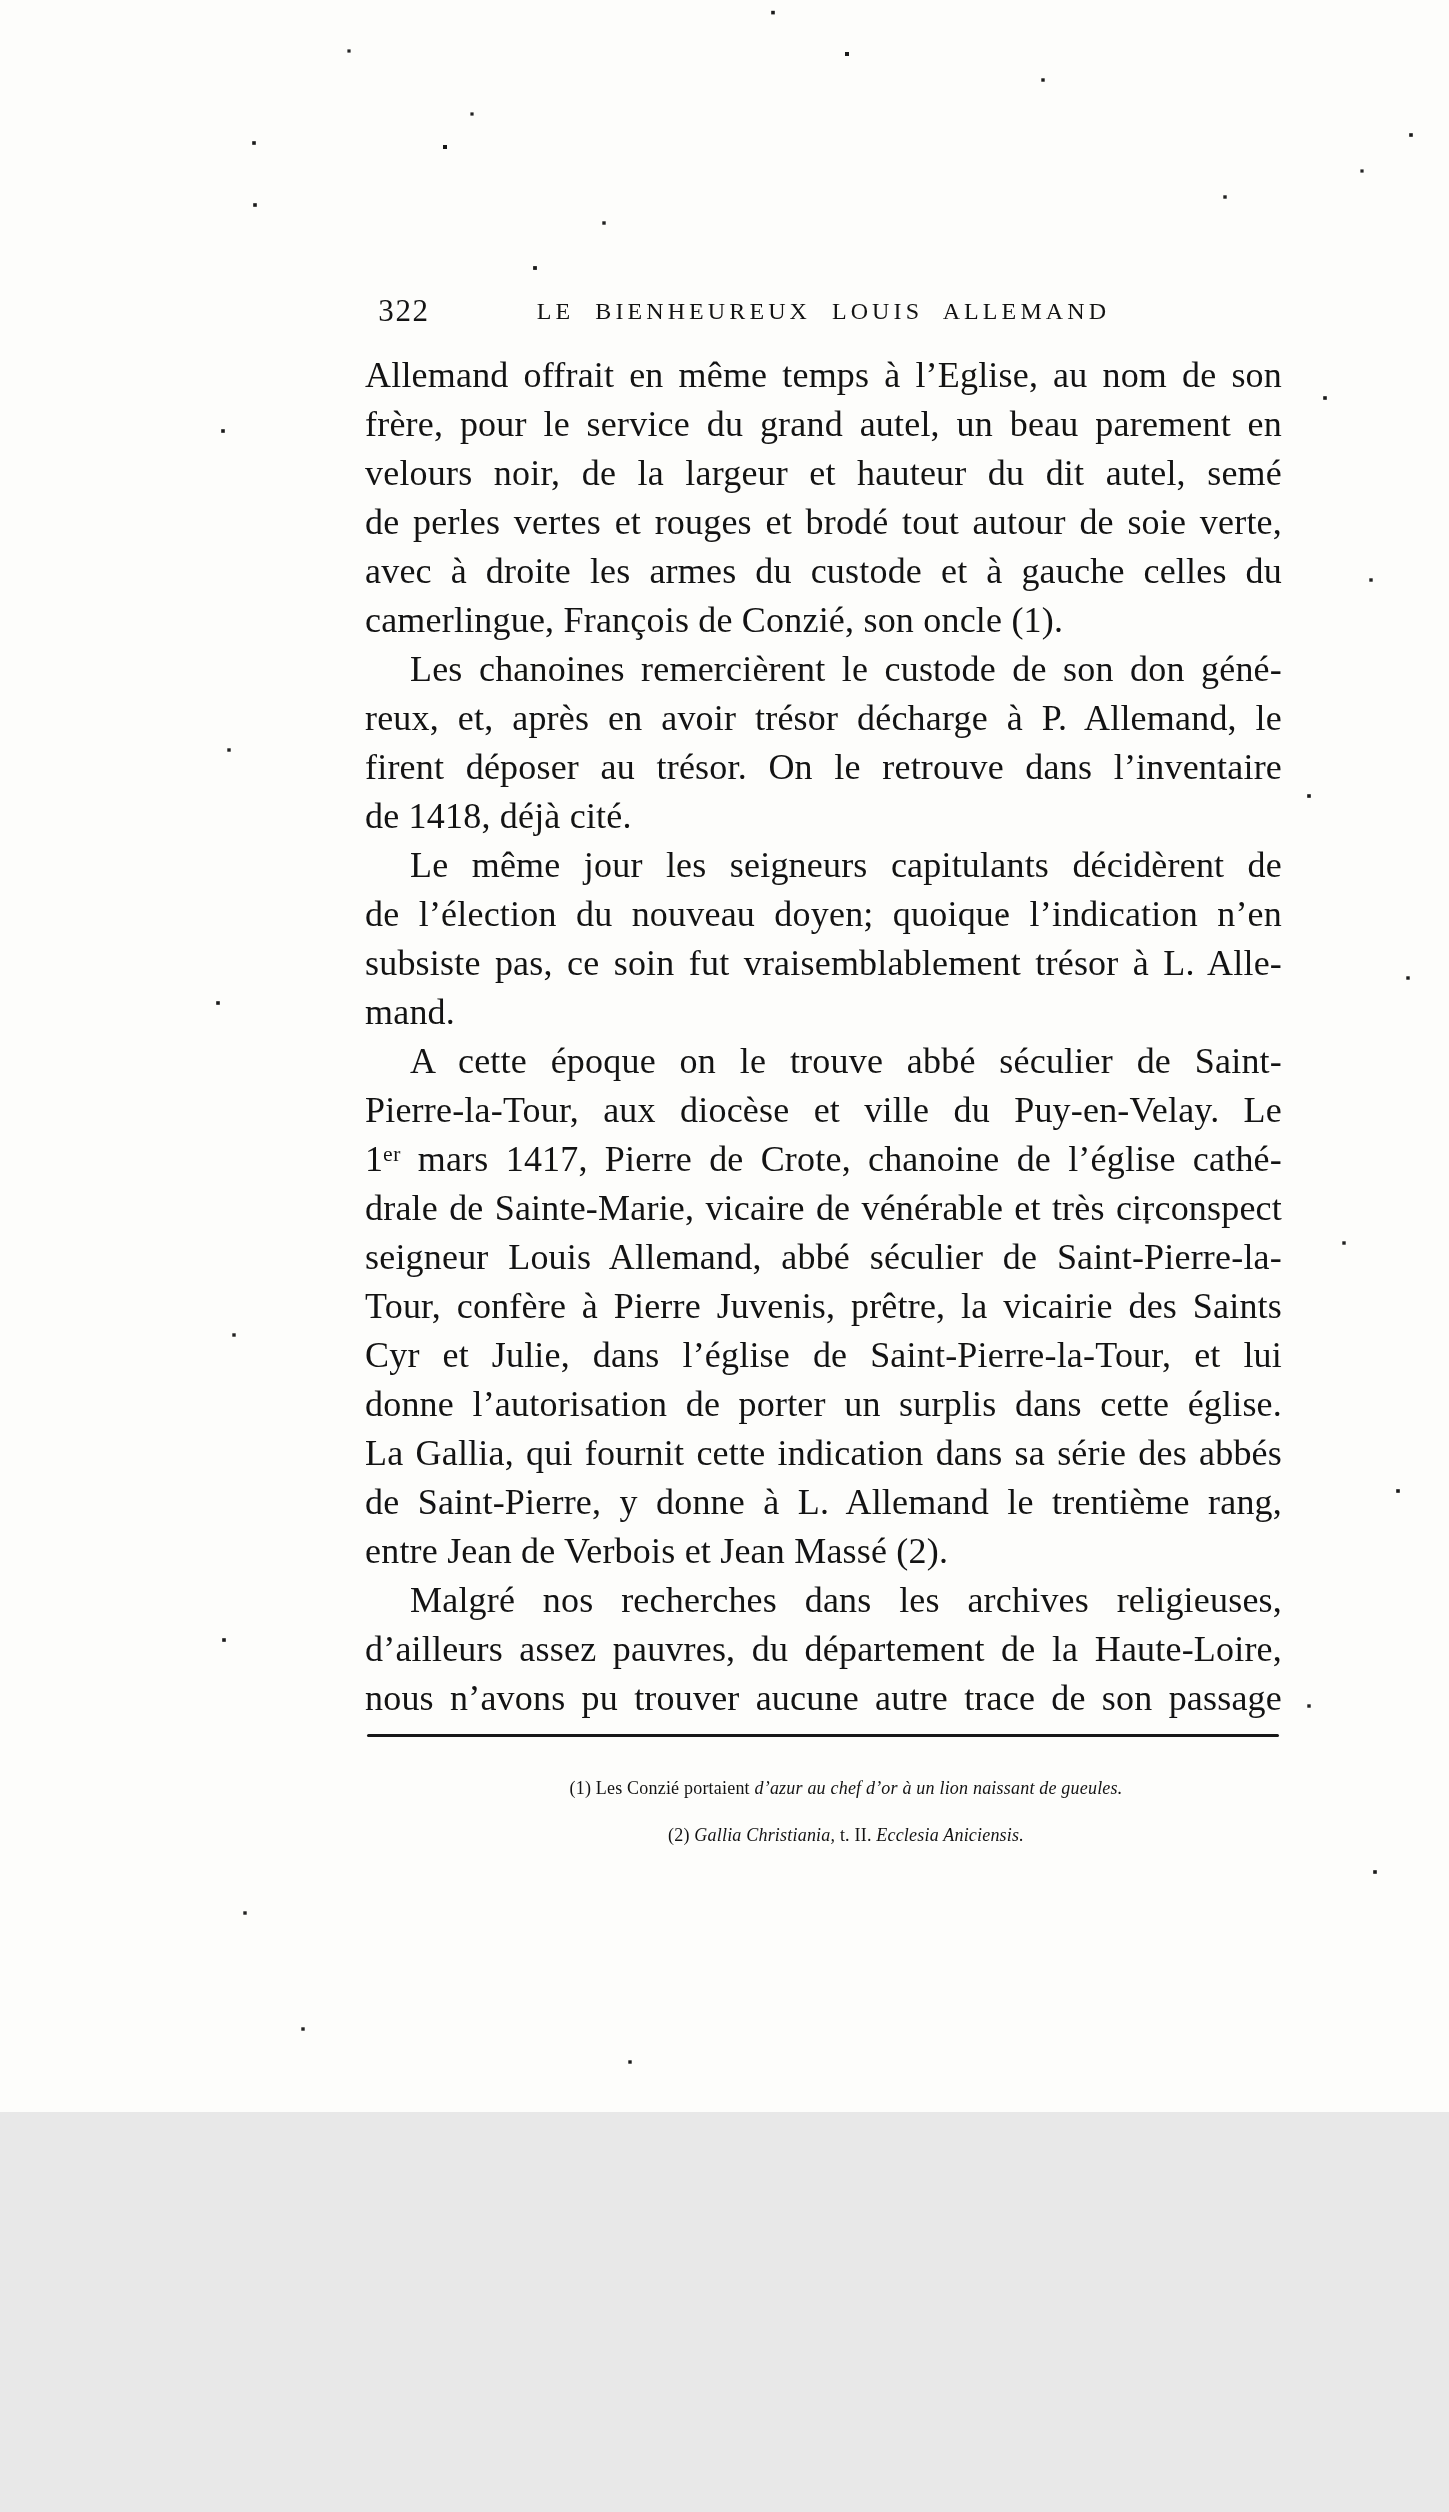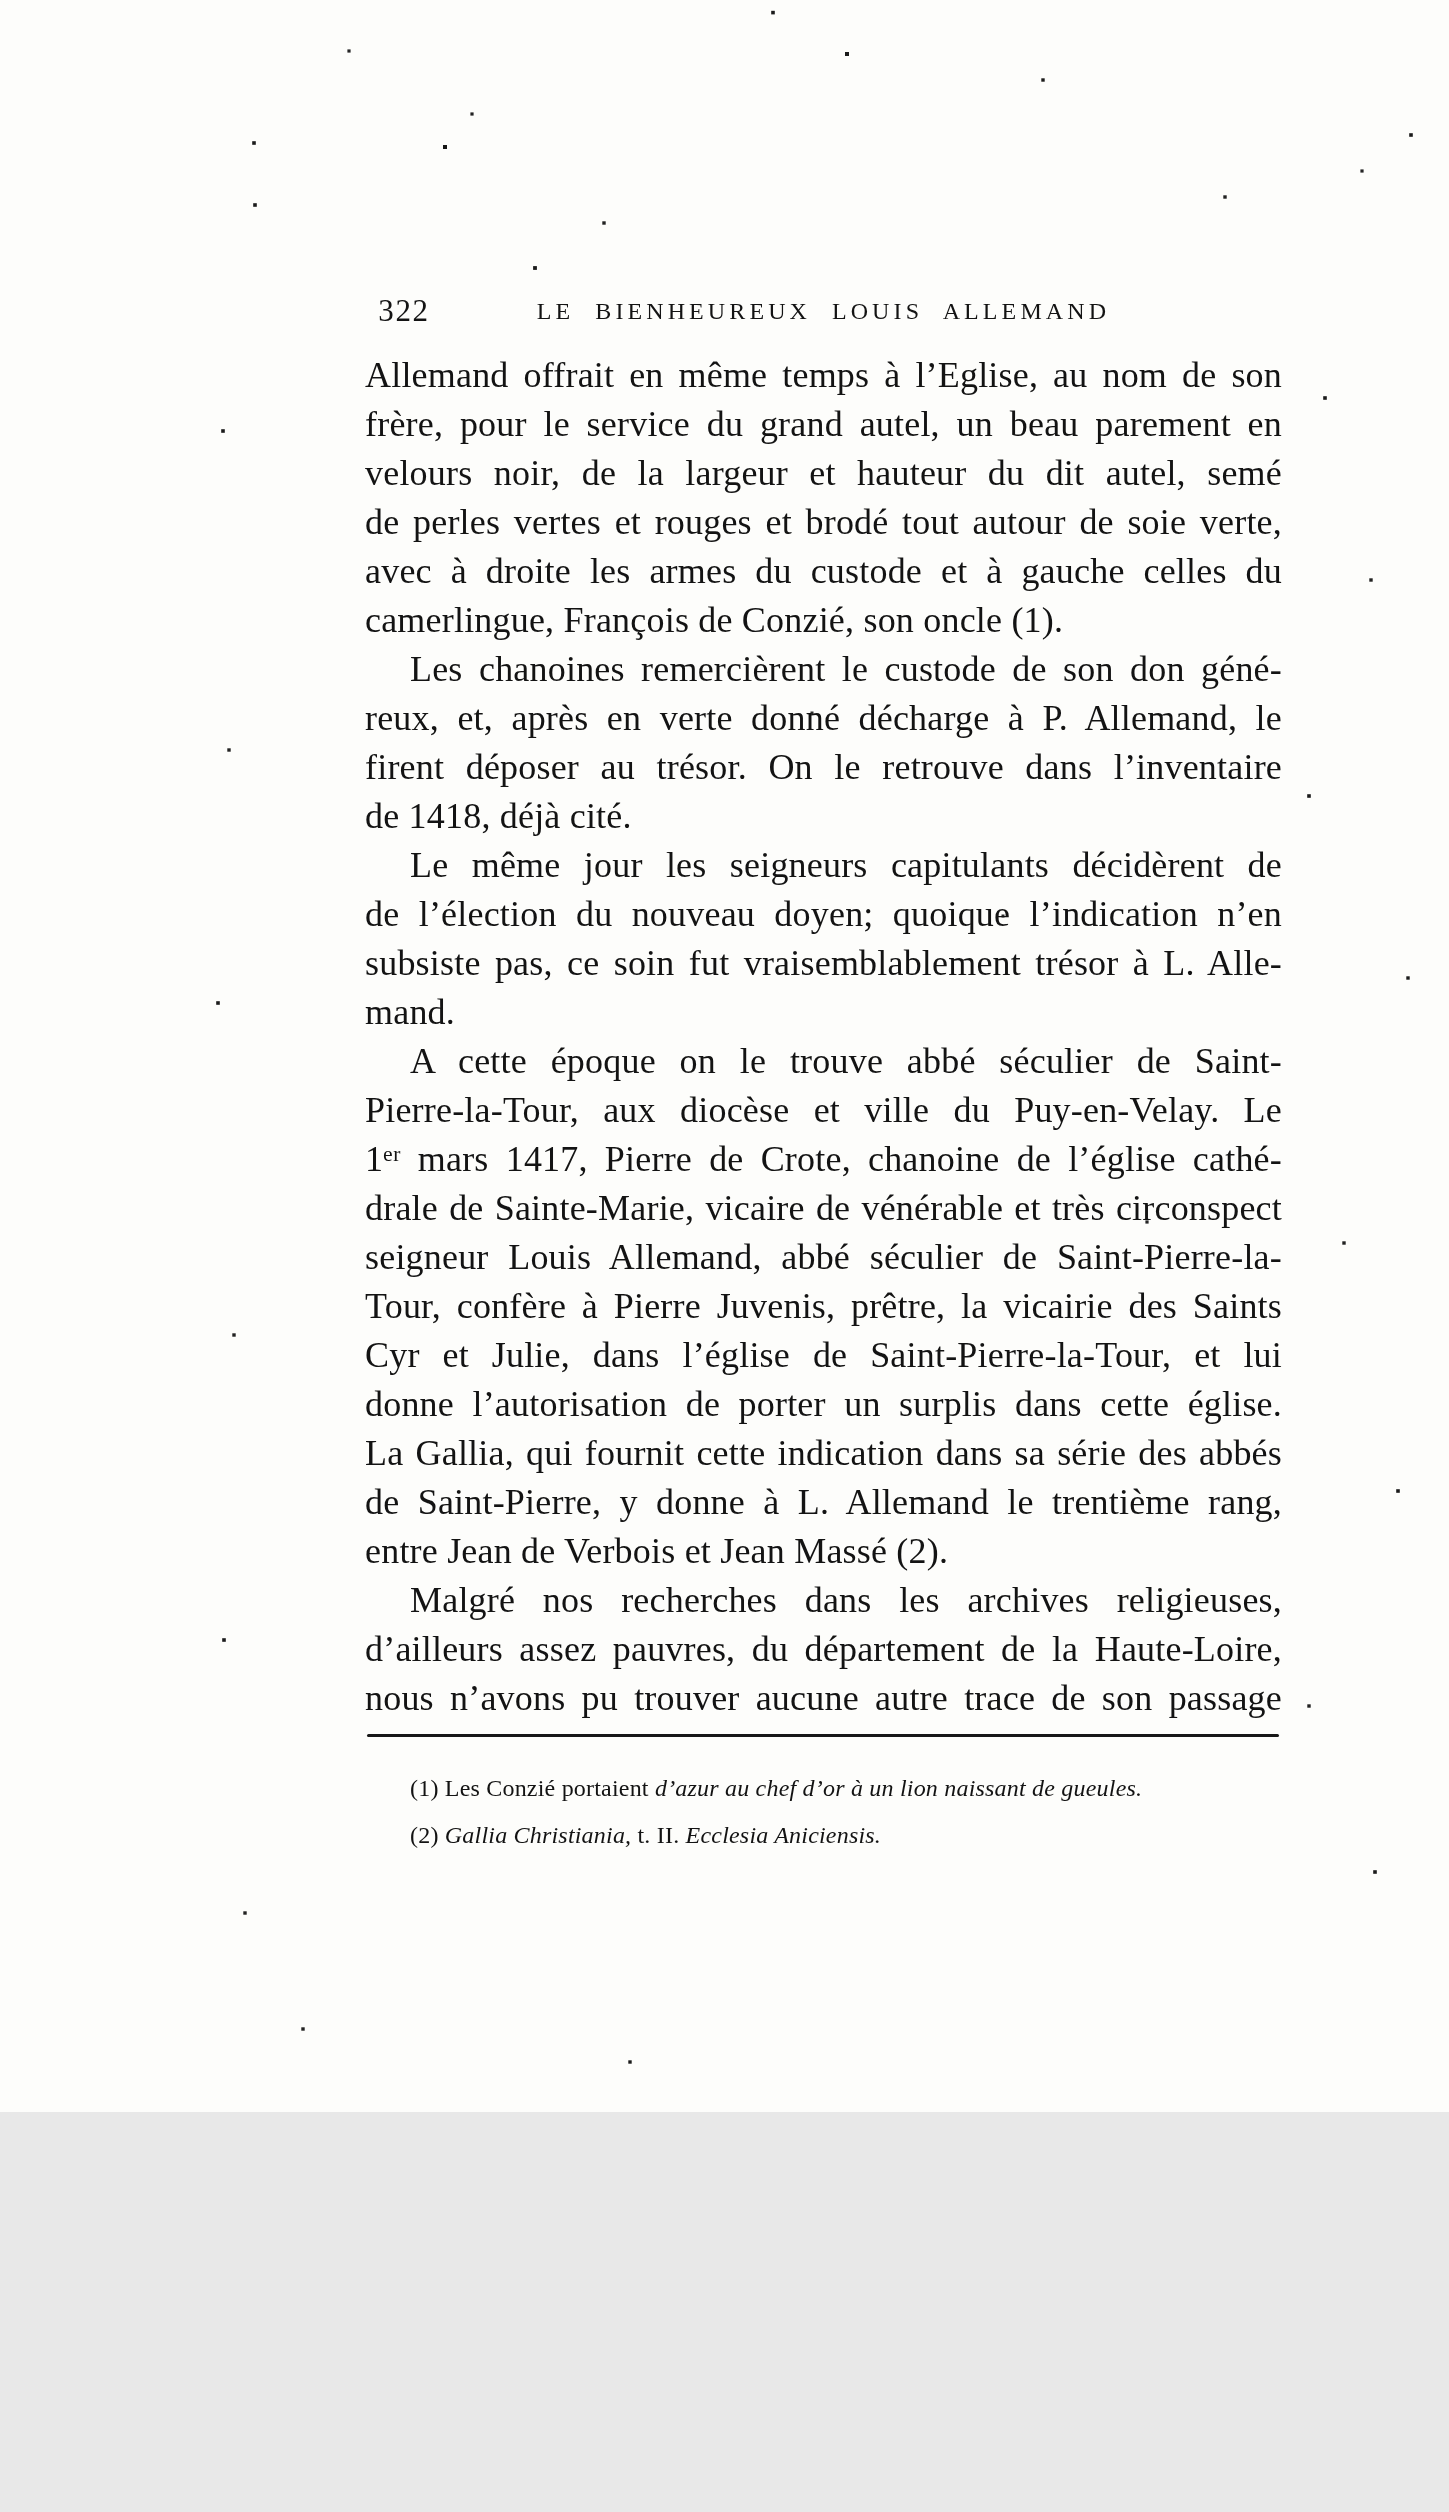--- a/index.html
+++ b/index.html
@@ -21,21 +21,21 @@
   .line{
     font-size:36px;line-height:49px;height:49px;
     text-align:justify;text-align-last:justify;
     letter-spacing:0.2px;
   }
   .line.l{text-align-last:left;}
   .line.ind{text-indent:45px;}
   
   .rule{margin:10.8px 0 28px 1.7px;width:912px;height:3.3px;background:#171717;border-radius:1.7px;}
   
-  .footnote{font-size:24px;line-height:47px;padding-left:45px;letter-spacing:0.2px;}
+  .footnote{font-size:18px;line-height:47px;padding-left:45px;letter-spacing:0.2px;text-align:center;}
   .it{font-style:italic;}
   
   .stray-dot{position:absolute;left:507px;top:2290px;width:5.8px;height:7.4px;
     background:#101010;border-radius:50%;}
   .bottom-bar{position:absolute;left:462px;top:2505px;width:445px;height:7.4px;background:#000;}
   .noise{
     position:absolute;left:0;top:0;width:1.7px;height:1.7px;background:transparent;
     box-shadow:
       772px 11.6px 0 0.8px #1b1b1b, 846px 53px 0 1px #1b1b1b, 1042px 79px 0 0.7px #1b1b1b,
       471px 113px 0 0.6px #222, 253px 142px 0 0.8px #1b1b1b, 444px 146px 0 1px #151515,
@@ -65,21 +65,21 @@
   </header>
 
   <main class="textblock">
     <div class="line">Allemand offrait en même temps à l’Eglise, au nom de son</div>
     <div class="line">frère, pour le service du grand autel, un beau parement en</div>
     <div class="line">velours noir, de la largeur et hauteur du dit autel, semé</div>
     <div class="line">de perles vertes et rouges et brodé tout autour de soie verte,</div>
     <div class="line">avec à droite les armes du custode et à gauche celles du</div>
     <div class="line l">camerlingue, François de Conzié, son oncle (1).</div>
     <div class="line ind">Les chanoines remercièrent le custode de son don géné-</div>
-    <div class="line">reux, et, après en verte donné décharge à P. Allemand, le</div>
+    <div class="line">reux, et, après en avoir trésor décharge à P. Allemand, le</div>
     <div class="line">firent déposer au trésor. On le retrouve dans l’inventaire</div>
     <div class="line l">de 1418, déjà cité.</div>
     <div class="line ind">Le même jour les seigneurs capitulants décidèrent de</div>
     <div class="line">de l’élection du nouveau doyen; quoique l’indication n’en</div>
     <div class="line">subsiste pas, ce soin fut vraisemblablement trésor à L. Alle-</div>
     <div class="line l">mand.</div>
     <div class="line ind">A cette époque on le trouve abbé séculier de Saint-</div>
     <div class="line">Pierre-la-Tour, aux diocèse et ville du Puy-en-Velay. Le</div>
     <div class="line">1ᵉʳ mars 1417, Pierre de Crote, chanoine de l’église cathé-</div>
     <div class="line">drale de Sainte-Marie, vicaire de vénérable et très circonspect</div>

